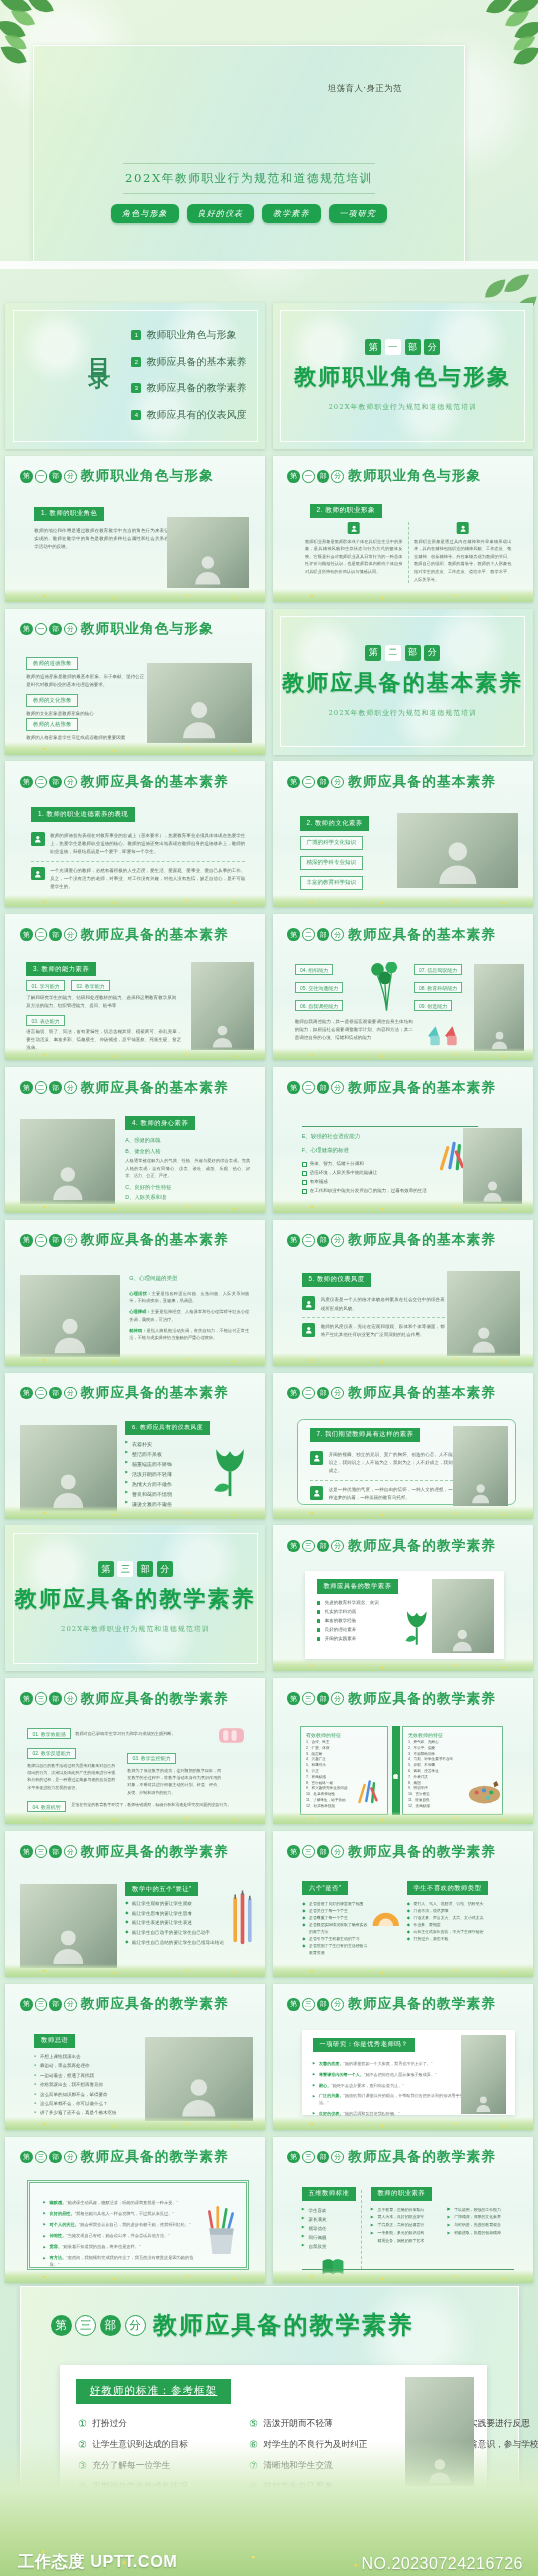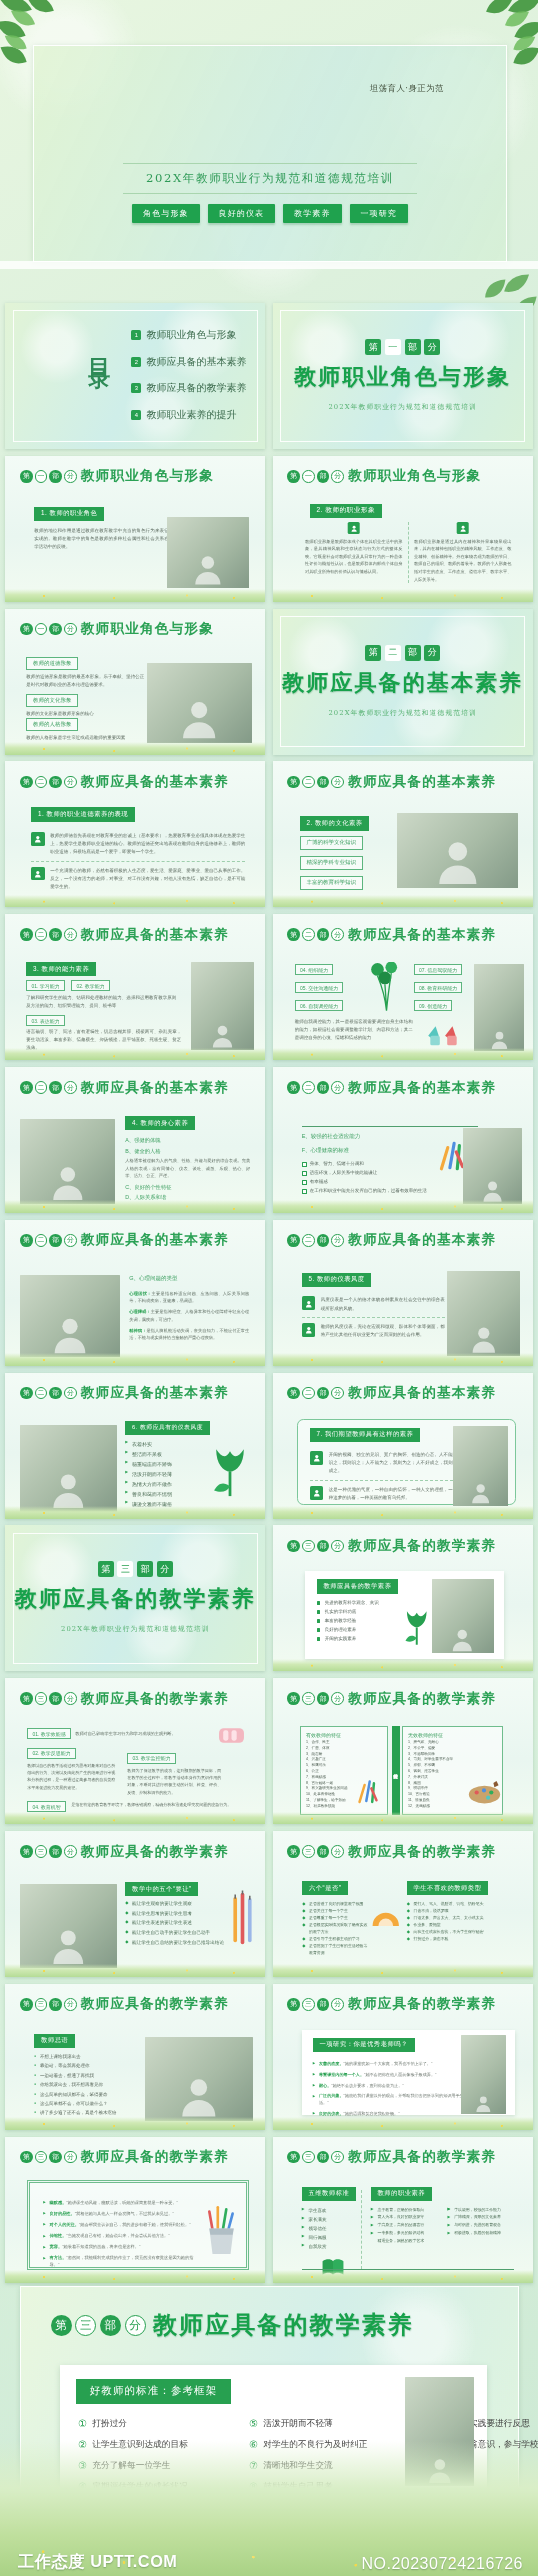--- a/index.html
+++ b/index.html
@@ -17,36 +17,36 @@
 
   
   .leaves{position:absolute;pointer-events:none;}
   .leaves.tl{left:-5.3px;top:-5.3px;}
   .leaves.tr{right:-6.3px;top:-4.2px;transform:scaleX(-1);}
   .leaves.gr{right:-3.2px;top:279px;transform:scaleX(-1) rotate(14deg);opacity:.85;}
 
   
   .cover{position:absolute;left:0;top:0;width:539px;height:269px;}
   .cover-card{
-    position:absolute;left:33px;top:45px;width:474px;height:217px;
+    position:absolute;left:33px;top:45px;width:432px;height:217px;
     background:linear-gradient(115deg,rgba(224,244,210,.8),rgba(205,236,226,.85) 55%,rgba(214,240,214,.8));
     border:0.5px solid rgba(255,255,255,.95);
     box-shadow:0 1.1px 5.3px rgba(120,170,130,.25);
   }
   .cover-strip{position:absolute;left:0;top:261px;width:539px;height:8px;background:rgba(255,255,255,.82);}
   .tagline{position:absolute;top:37px;right:62px;font-family:"DejaVu Serif",serif;font-size:8.4px;color:#44523f;letter-spacing:0.5px;}
   .c-title{
     position:absolute;left:0;right:0;top:33px;text-align:center;
     font-family:"DejaVu Serif",serif;font-weight:bold;font-size:51px;letter-spacing:5.3px;
     color:#14a04a;text-shadow:0.5px 1.1px 1.6px rgba(20,110,60,.3);
   }
   .c-subwrap{position:absolute;left:89px;right:89px;top:117px;border-top:0.5px solid #a9d5ae;border-bottom:0.5px solid #a9d5ae;padding:6.8px 0;text-align:center;}
   .c-sub{font-family:"DejaVu Serif",serif;font-size:11.6px;color:#2f9a57;letter-spacing:1.6px;}
   .c-btns{position:absolute;left:0;right:0;top:158px;display:flex;justify-content:center;gap:8px;}
-  .pill{background:#1fa24e;color:#fff;font-size:8px;padding:4.2px 11px;border-radius:1px;letter-spacing:1.1px;box-shadow:0 1.1px 2.1px rgba(30,120,60,.25);}
+  .pill{background:#1fa24e;color:#fff;font-size:8px;padding:4.2px 11px;border-radius:6px;letter-spacing:1.1px;box-shadow:0 1.1px 2.1px rgba(30,120,60,.25);font-style:italic;}
 
   
   .grid{position:absolute;left:5.3px;top:303px;width:528px;}
   .row{display:flex;gap:7.4px;margin-bottom:6.8px;}
   .slide{width:260px;height:146px;position:relative;overflow:hidden;flex:none;
     box-shadow:0 1.1px 3.7px rgba(110,155,125,.35);}
   .content{background:linear-gradient(180deg,#f3fbf6 0%,#e9f6f0 55%,#f2fbf1 100%);}
   .secbg{background:
       radial-gradient(circle at 20% 30%, rgba(255,255,255,.55) 0 16px, rgba(255,255,255,0) 37px),
       radial-gradient(circle at 75% 25%, rgba(255,255,255,.5) 0 18.4px, rgba(255,255,255,0) 42px),
@@ -252,21 +252,21 @@
     background:
       radial-gradient(circle at 80% 20%, rgba(255,255,255,.5) 0 26px, rgba(255,255,255,0) 58px),
       linear-gradient(110deg,#e9f7df 0%,#d4efe9 55%,#e0f4de 100%);
     border:0.5px solid rgba(255,255,255,.95);box-shadow:0 1.1px 4.7px rgba(110,155,125,.3);}
   .big-head{position:absolute;left:29.5px;top:22px;display:flex;align-items:center;gap:7.4px;}
   .big-badges{display:flex;gap:3.7px;}
   .big-badges span{width:21px;height:21px;border-radius:50%;background:#27a050;color:#fff;font-size:11.6px;display:flex;align-items:center;justify-content:center;}
   .big-badges span:nth-child(even){background:rgba(255,255,255,.92);color:#27a050;border:0.5px solid #27a050;}
   .big-title{font-family:"DejaVu Serif",serif;font-weight:bold;font-size:24px;color:#17a14b;letter-spacing:2.1px;text-shadow:0.5px 1.1px 1.1px rgba(20,110,60,.25);}
   .big-card{position:absolute;left:39px;top:78px;width:427px;height:154px;background:#fff;box-shadow:0 2.1px 5.3px rgba(120,160,130,.35);}
-  .big-gbox{position:absolute;left:16px;top:13.7px;background:#27a050;color:#fff;font-size:10.5px;padding:5.8px 13.7px;letter-spacing:1.1px;}
+  .big-gbox{position:absolute;left:16px;top:13.7px;background:#27a050;color:#fff;font-size:10.5px;padding:5.8px 13.7px;letter-spacing:1.1px;text-decoration:underline;}
   .big-list{position:absolute;left:18px;top:53px;width:323px;height:93px;column-count:2;column-gap:19px;list-style:none;margin:0;padding:0;}
   .big-list li{display:flex;align-items:flex-start;gap:5.3px;margin-bottom:9px;break-inside:avoid;}
   .big-num{color:#27a050;font-size:10px;line-height:1.2;flex:none;}
   .big-txt{color:#3d3d3d;font-size:8.7px;line-height:1.3;}
   .big-card .photo{position:absolute;right:12.6px;top:11.6px;width:69px;height:109px;}
 
   
   .meadow{position:absolute;left:0;top:2441px;width:539px;height:135px;
     background:
       radial-gradient(circle at 8% 82%, #f3d84b 0 1.1px, rgba(0,0,0,0) 1.6px),
@@ -345,21 +345,21 @@
           <div class="toc-item" data-interactable="false">
           <span class="toc-num" data-interactable="false">2</span>
           <span class="toc-text" data-interactable="false">教师应具备的基本素养</span>
         </div>
           <div class="toc-item" data-interactable="false">
           <span class="toc-num" data-interactable="false">3</span>
           <span class="toc-text" data-interactable="false">教师应具备的教学素养</span>
         </div>
           <div class="toc-item" data-interactable="false">
           <span class="toc-num" data-interactable="false">4</span>
-          <span class="toc-text" data-interactable="false">教师职业素养的提升</span>
+          <span class="toc-text" data-interactable="false">教师应具有的仪表风度</span>
         </div>
         </div>
     </div>
     <div class="slide secbg" data-interactable="true">
       <div class="inset" data-interactable="false"></div>
       <div class="sec-badges" data-interactable="false">
           <span data-interactable="false">第</span>
           <span data-interactable="false">一</span>
           <span data-interactable="false">部</span>
           <span data-interactable="false">分</span>

